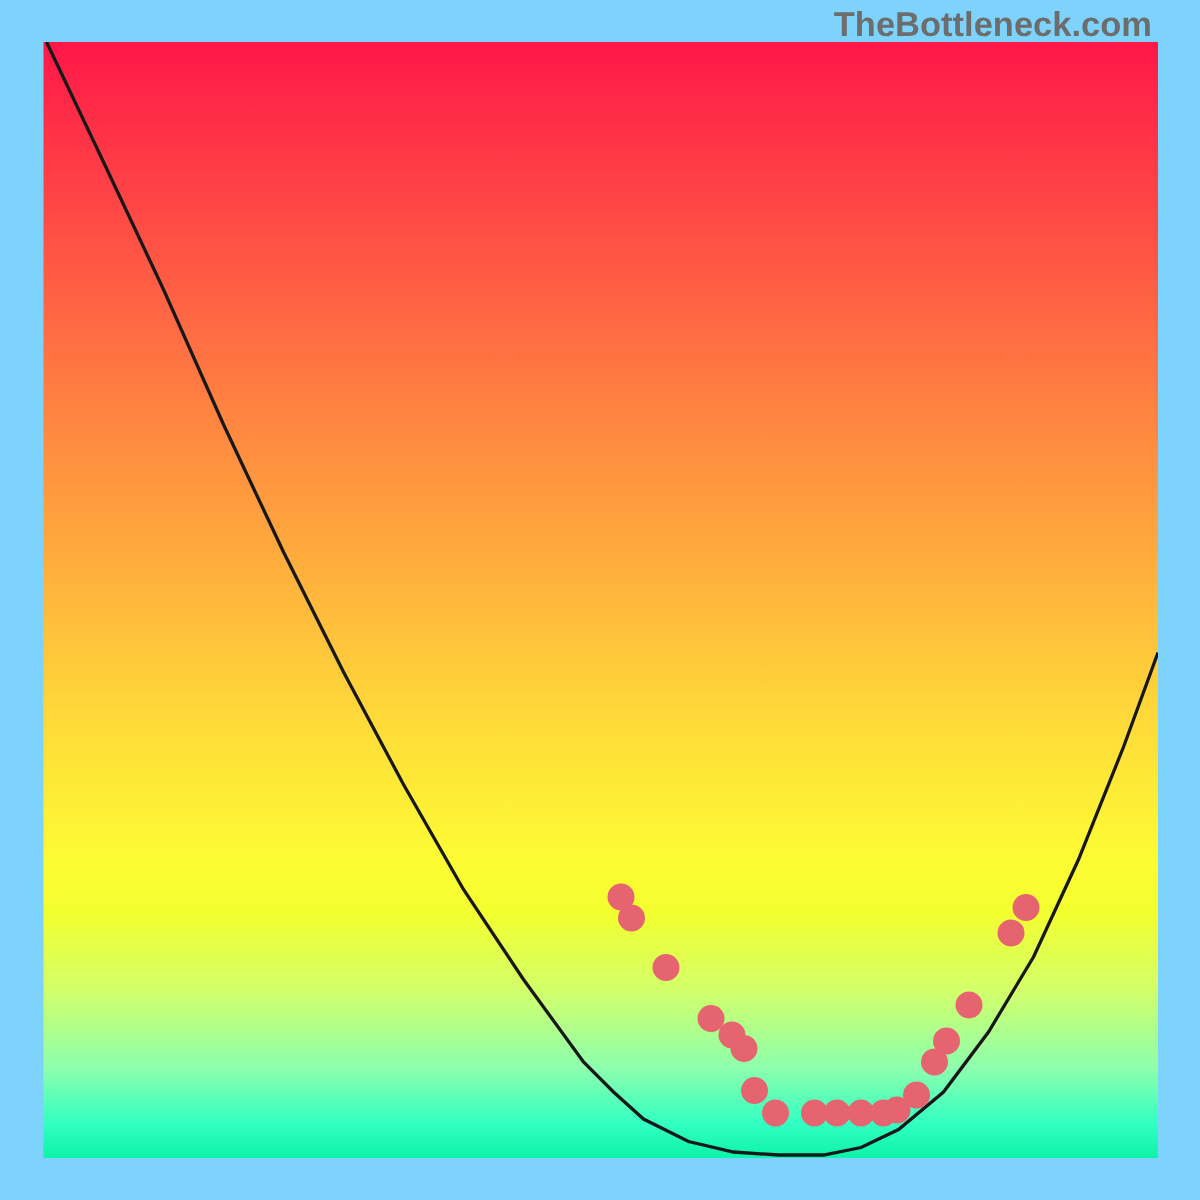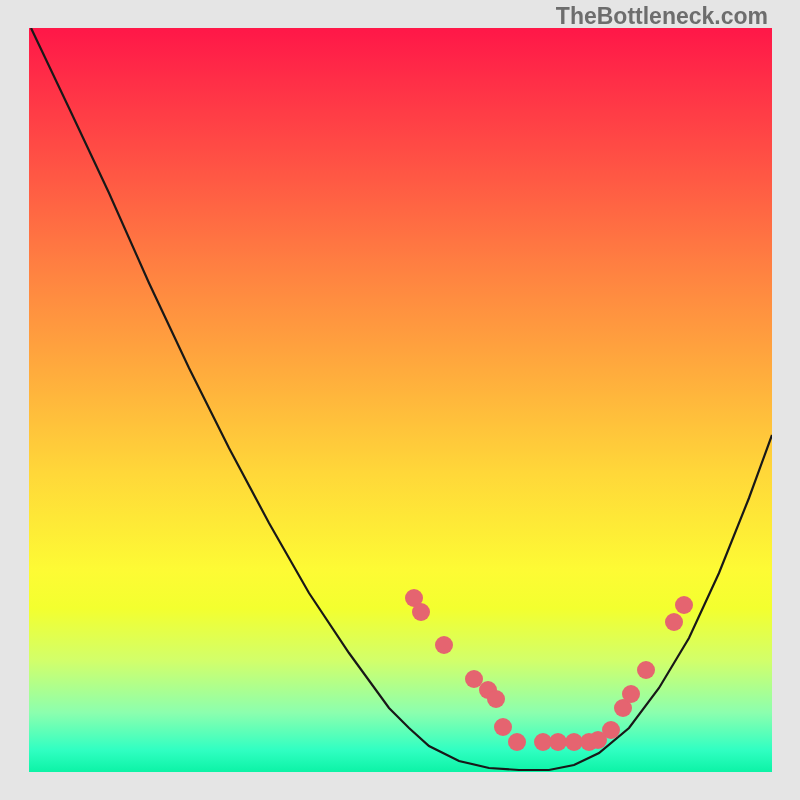--- a/index.html
+++ b/index.html
@@ -9,21 +9,21 @@
     height: 800px;
     overflow: hidden;
     background: #000;
   }
   .frame {
     position: absolute;
     left: 0;
     top: 0;
     width: 800px;
     height: 800px;
-    background: #e5e5e5;
+    background: #7dd3fc;
   }
   .plot {
     position: absolute;
     left: 29px;
     top: 28px;
     width: 743px;
     height: 744px;
     background: linear-gradient(
       to bottom,
       #ff1748 0%,

